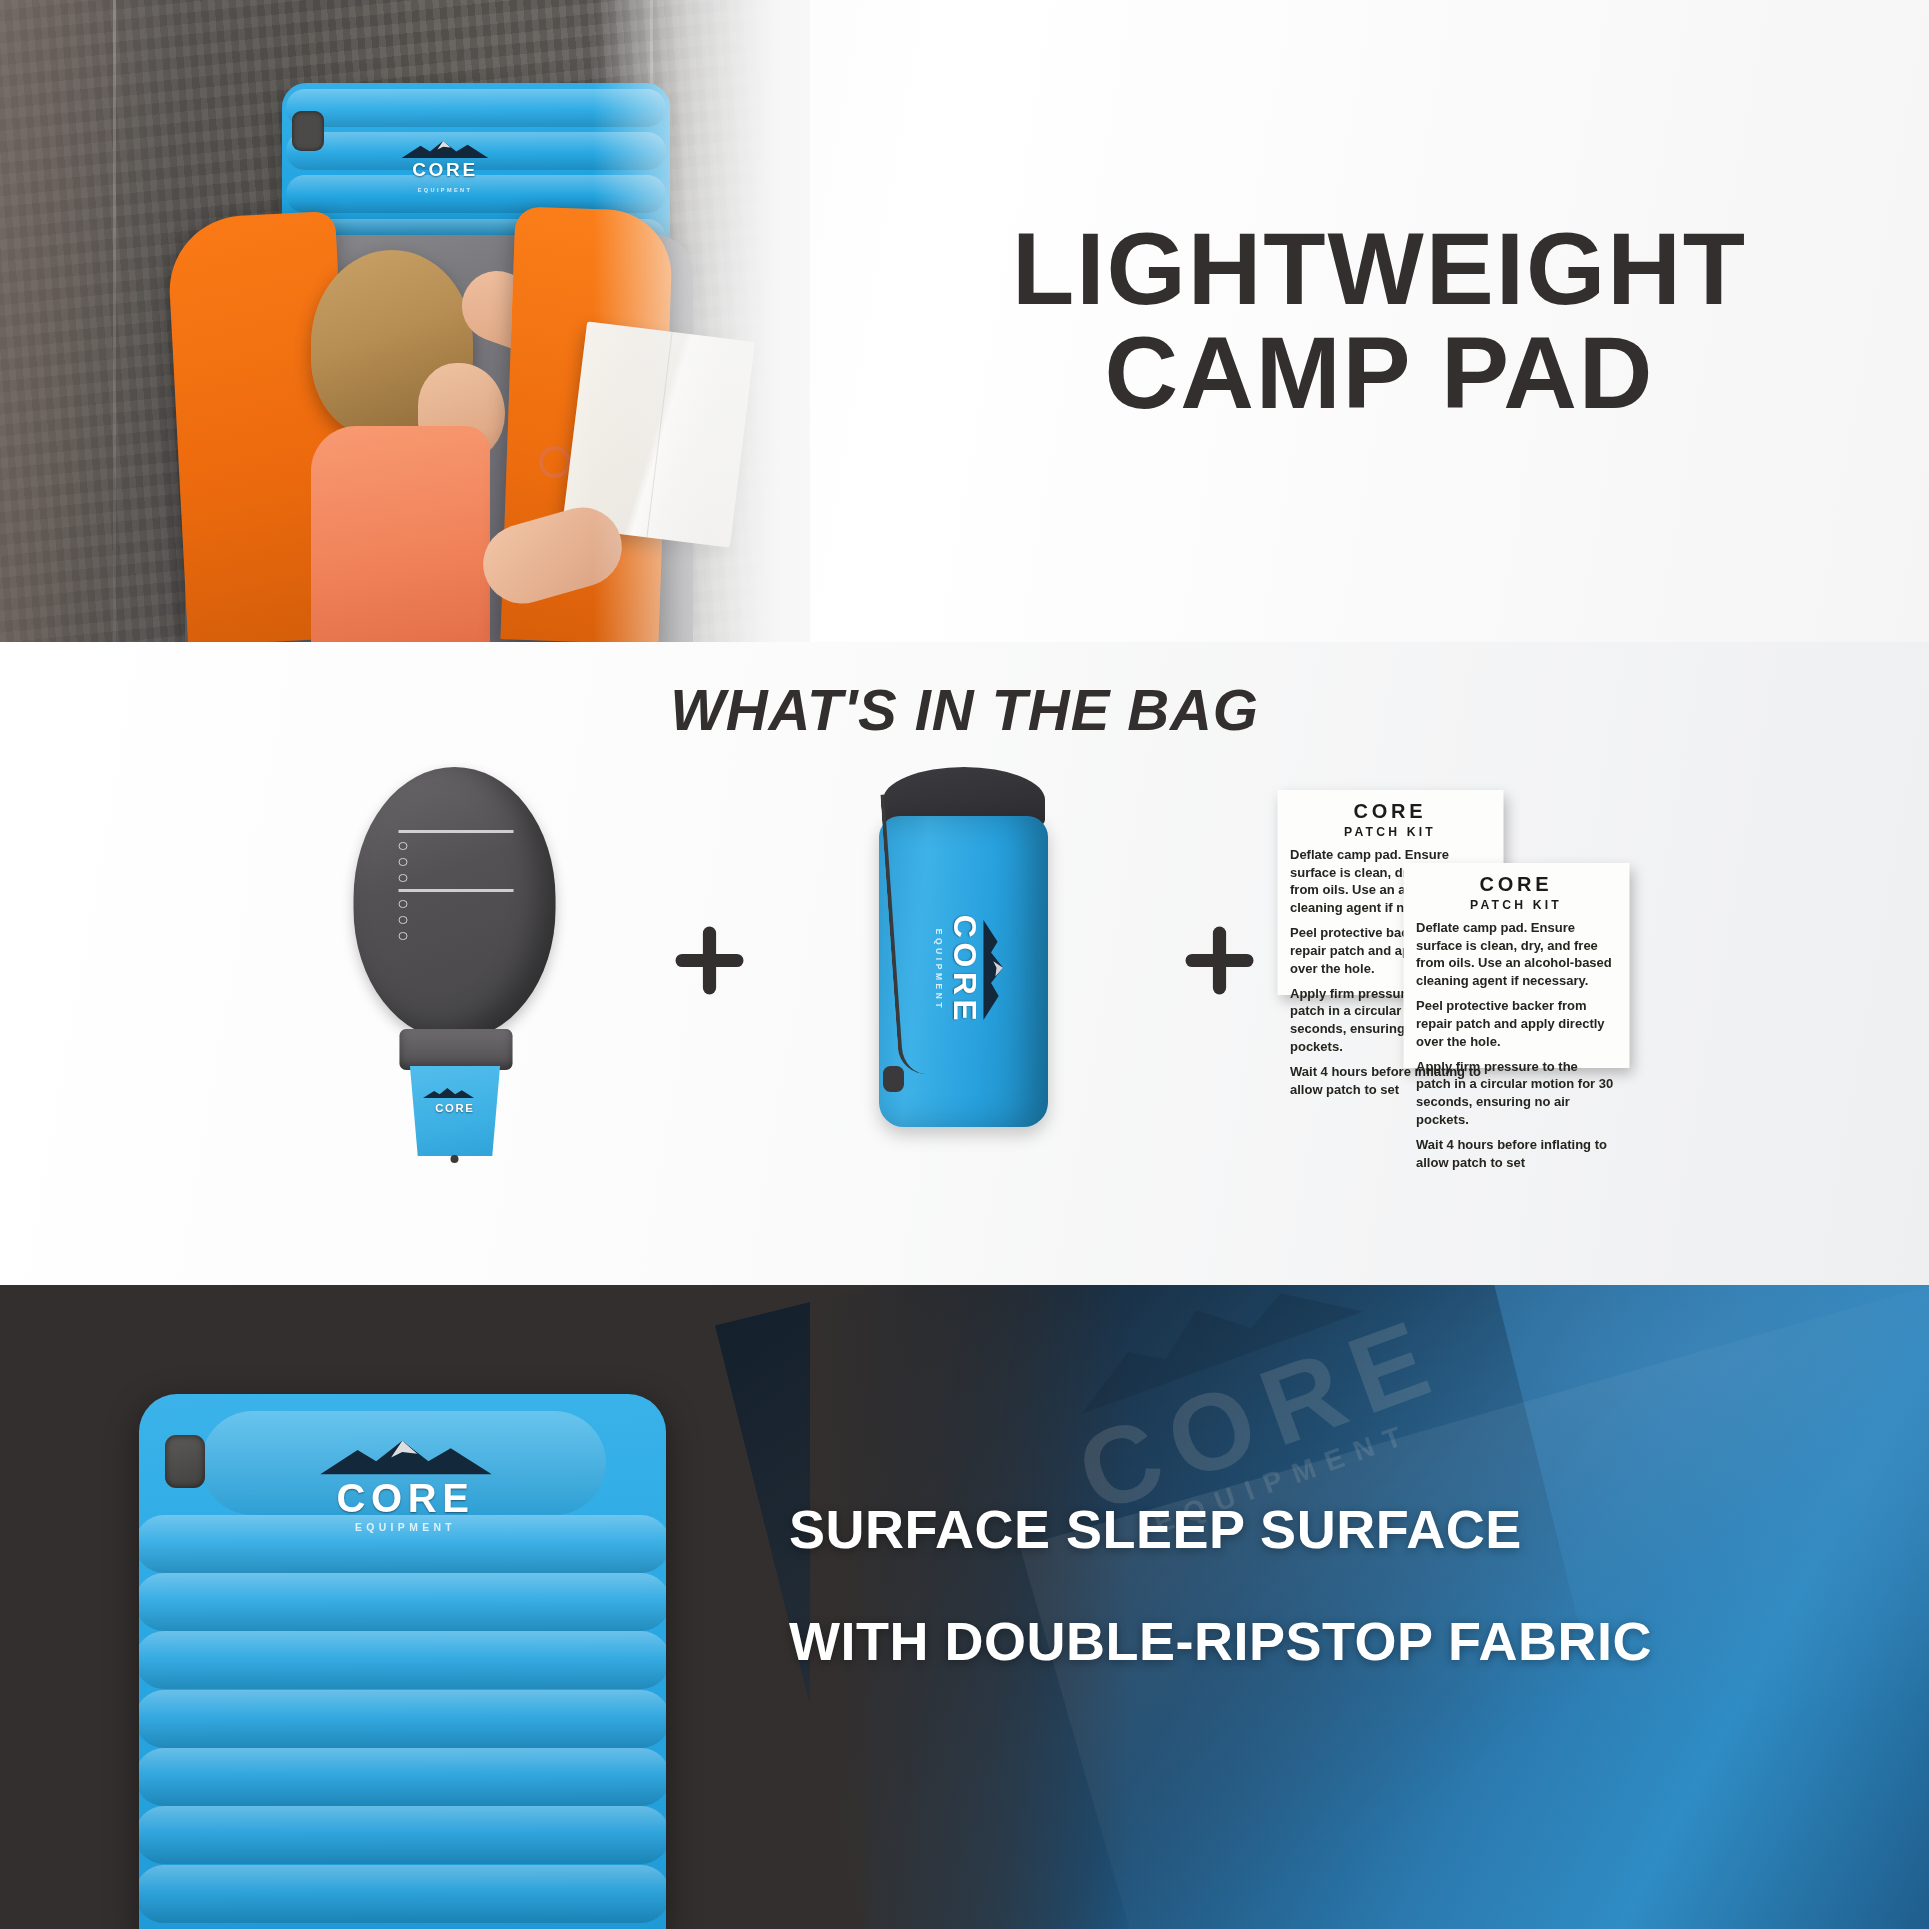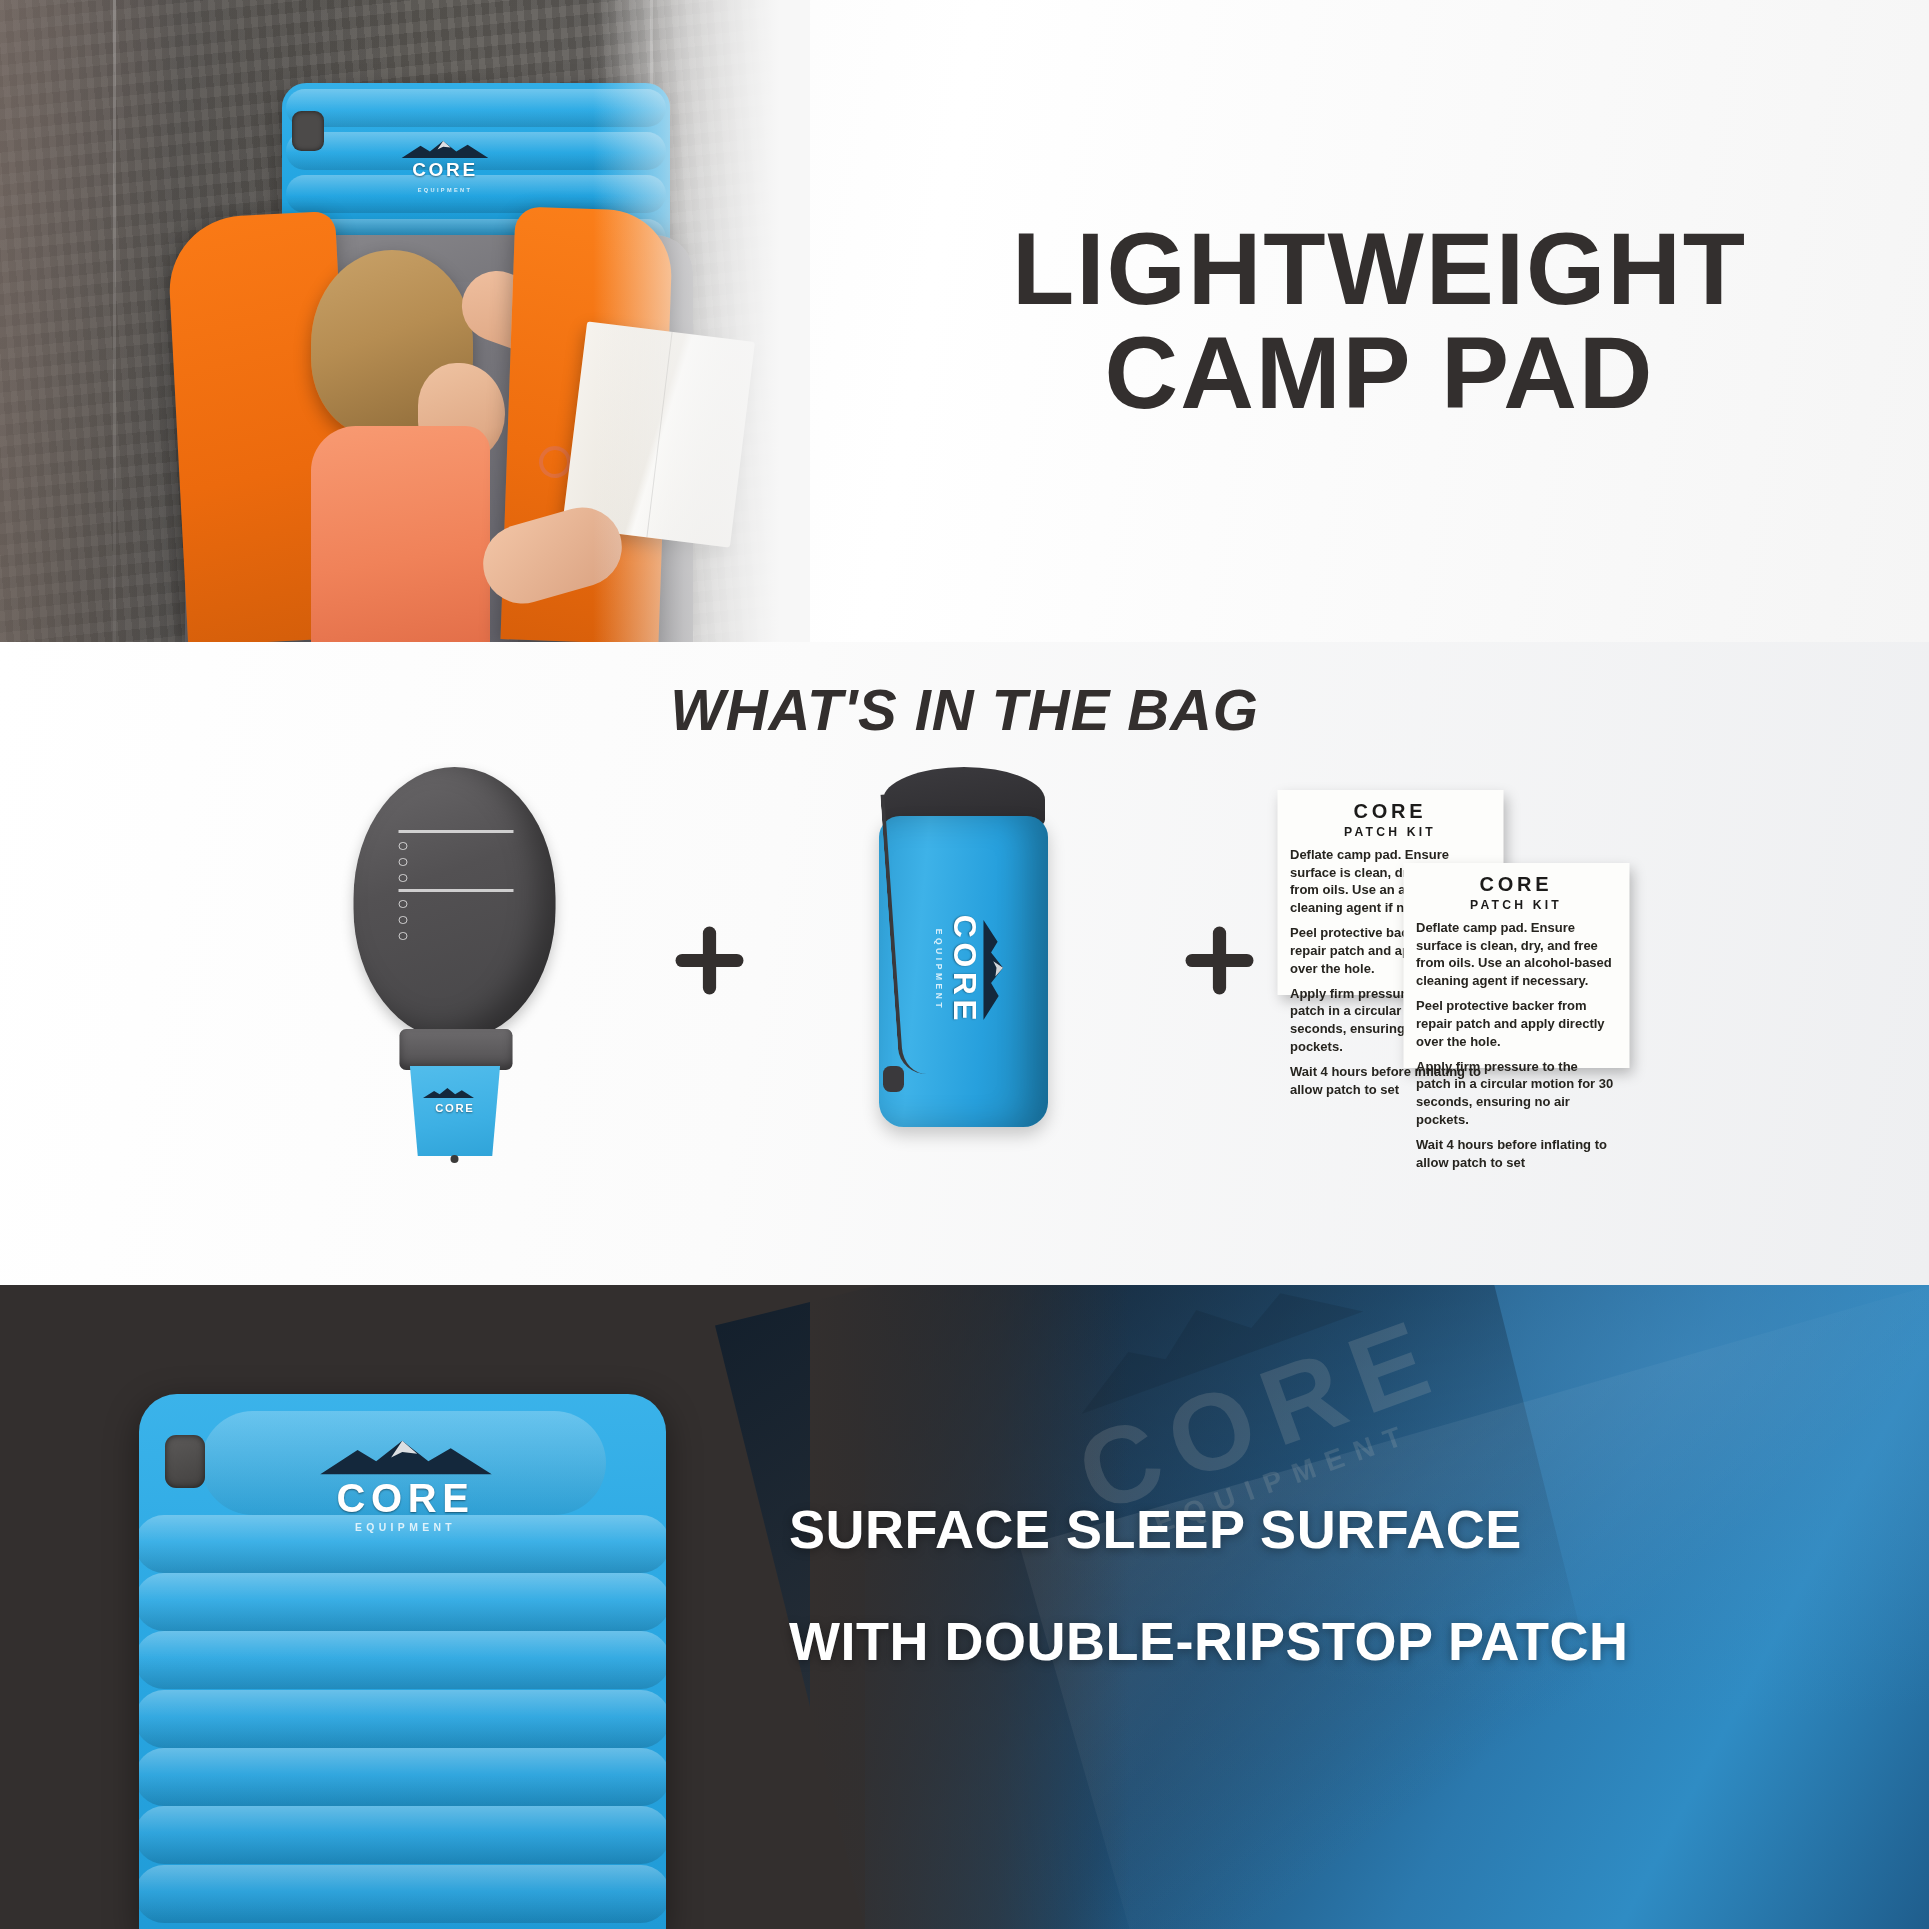--- a/index.html
+++ b/index.html
@@ -397,17 +397,17 @@
         </svg>
         <span class="cname" style="font-size:40px">CORE</span><br>
         <span class="cequip" style="font-size:10.4px">EQUIPMENT</span>
       </span>
     </div>
     <div class="bp-valve"></div>
   </div>
 
   <div class="bot-text">
     <div class="bot-line">SURFACE SLEEP SURFACE</div>
-    <div class="bot-line">WITH DOUBLE-RIPSTOP PATCH</div>
+    <div class="bot-line">WITH DOUBLE-RIPSTOP FABRIC</div>
   </div>
 
 </div>
 
 
 </body></html>

